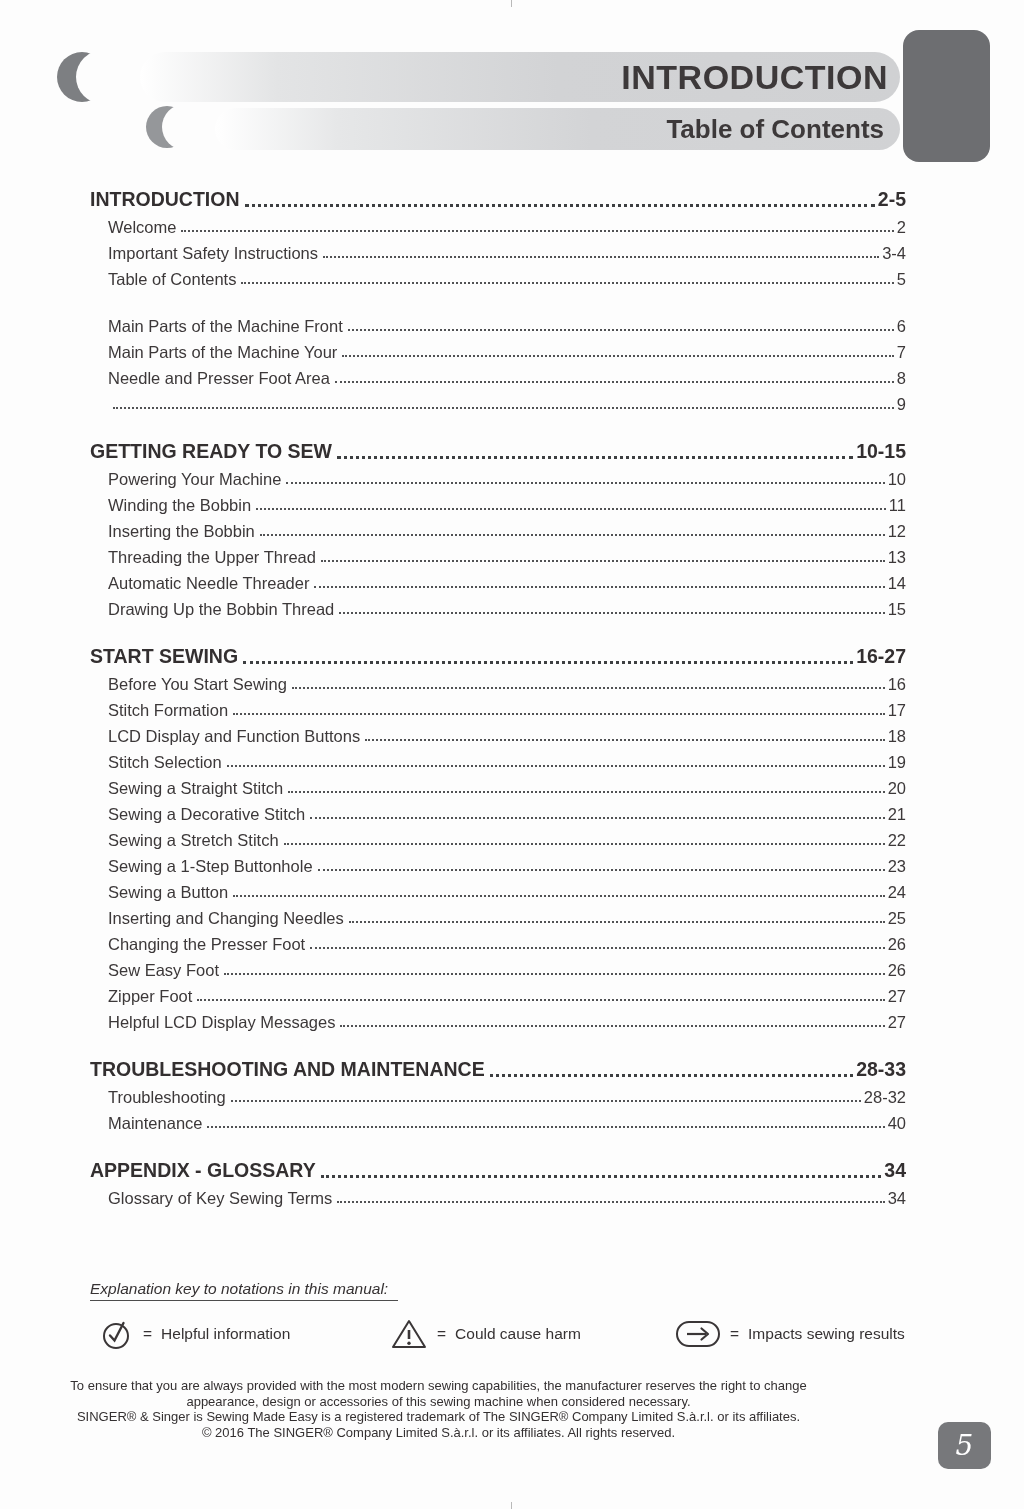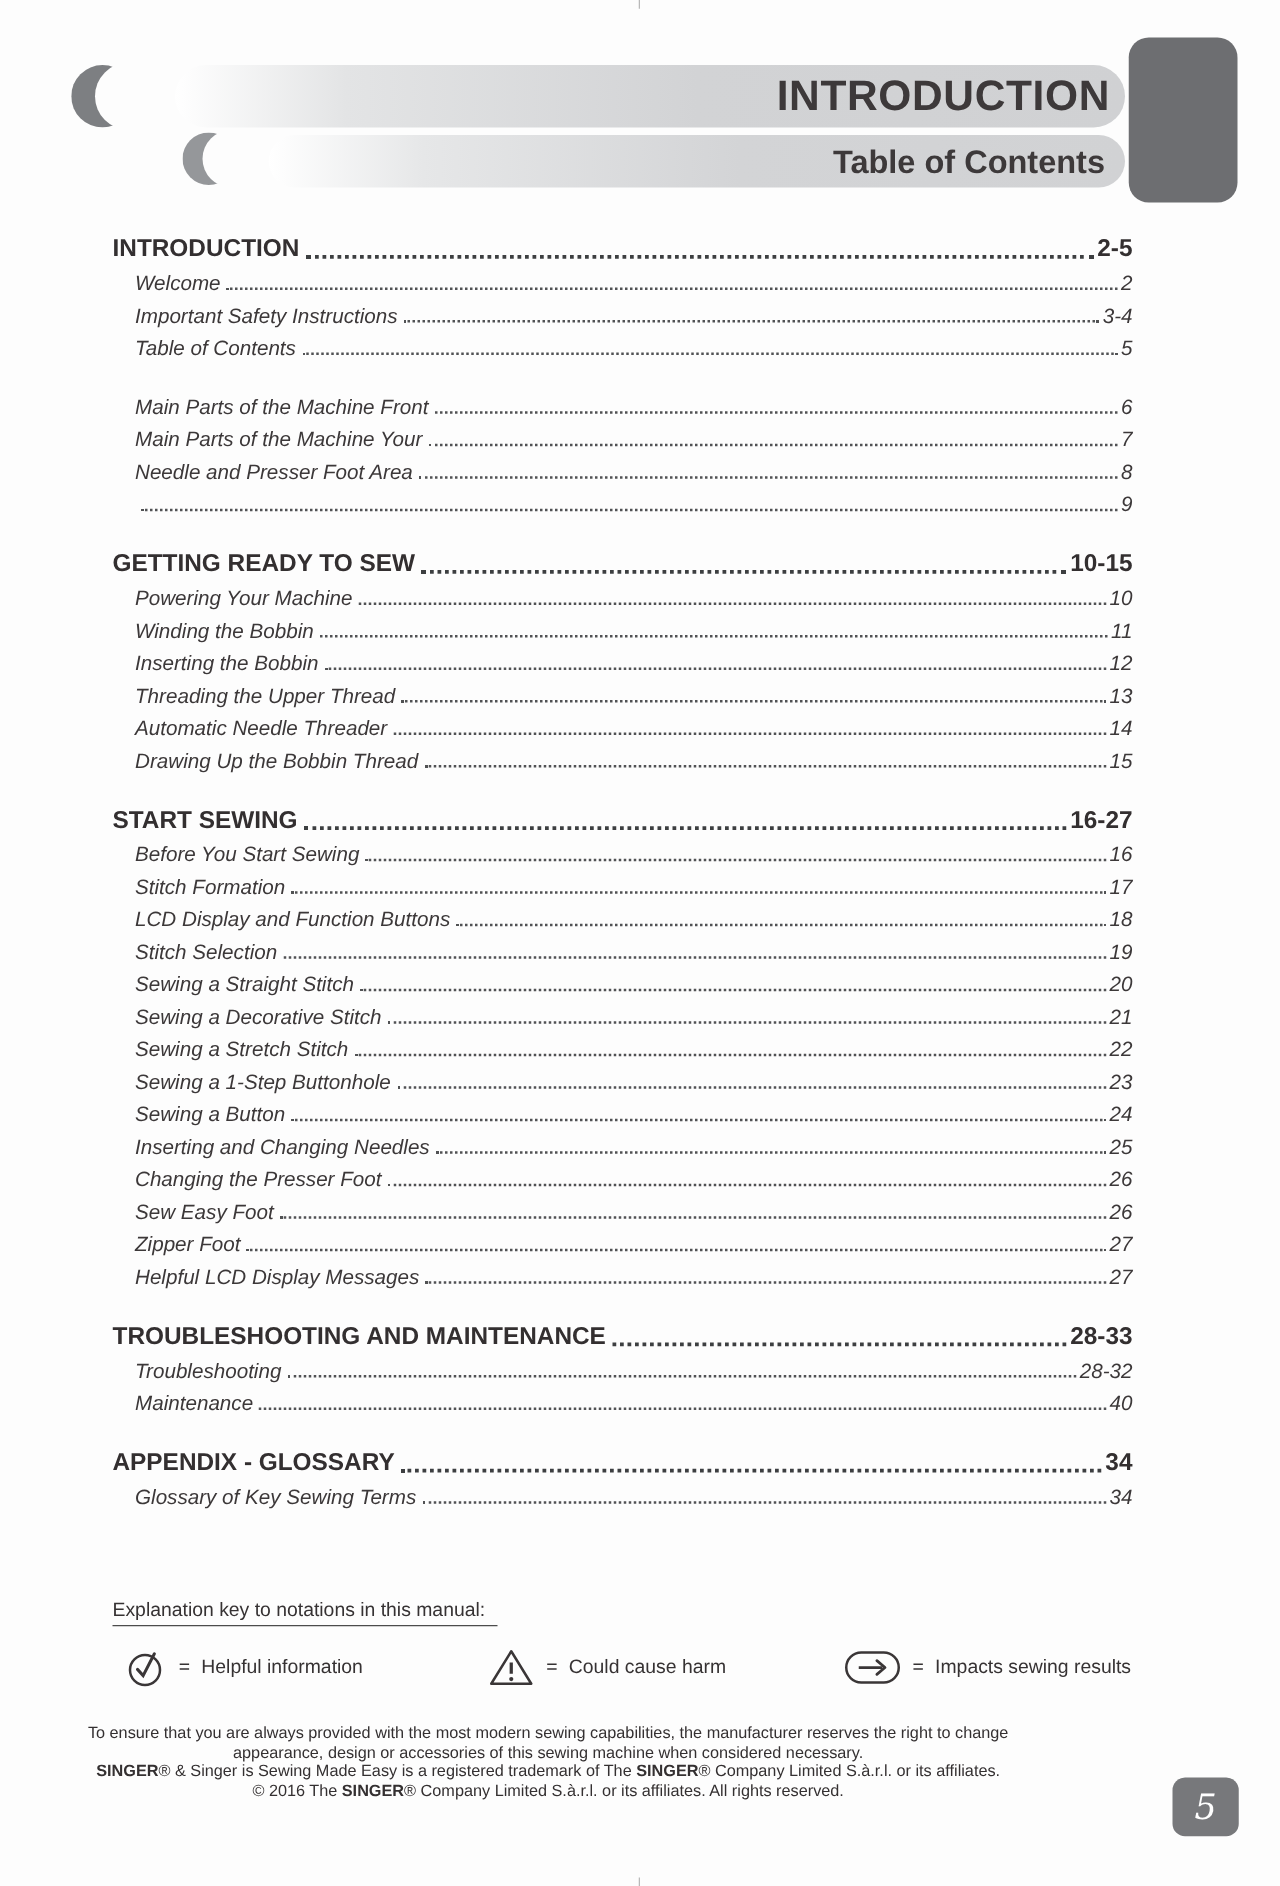--- a/index.html
+++ b/index.html
@@ -35,39 +35,39 @@
 
   
   .toc { position: absolute; top: 183px; left: 90px; width: 816px; }
   .toc-section { margin-top: 21px; }
   .toc-section:first-child { margin-top: 0; }
   .toc-row { display: flex; align-items: flex-end; }
   .toc-dots { flex: 1 1 auto; margin: 0 3px 5px 5px; border-bottom: 2px dotted #515254; }
   .toc-dots-bold { border-bottom: 3px dotted #3d3f41; margin-bottom: 4px; }
   .toc-section-row { height: 28px; }
   .toc-section-title, .toc-section-pages { font-size: 19.5px; font-weight: bold; color: #332f30; white-space: nowrap; }
-  .toc-items { padding-left: 18px; font-style: italic; }
+  .toc-items { padding-left: 18px; }
   .toc-item-row { height: 26px; }
   .toc-item-label, .toc-item-page { font-size: 16.5px; color: #3c3839; white-space: nowrap; }
 
   
   .legend { position: absolute; top: 1280px; left: 90px; width: 816px; }
   .legend-heading {
-    display: inline-block; font-size: 15.5px; color: #363233;
+    display: inline-block; font-style: italic; font-size: 15.5px; color: #363233;
     border-bottom: 1.5px solid #4c4c4c; padding: 0 10px 2px 0;
   }
   .legend-row { display: grid; grid-template-columns: 300px 285px 1fr; margin-top: 16px; align-items: center; }
   .legend-item { display: flex; align-items: center; gap: 7px; font-size: 15.5px; color: #363233; }
   .legend-item:first-child { padding-left: 10px; }
   .legend-eq { margin: 0 2px; }
   .legend-icon svg { display: block; }
 
   
   .footer { position: absolute; top: 1378px; left: 0; width: 877px; text-align: center; font-size: 13px; line-height: 15.5px; color: #343031; }
-  .footer .b { font-weight: bold; }
+  .footer .b { font-weight: normal; }
 
   
   .page-badge {
     position: absolute; left: 938px; top: 1422px; width: 53px; height: 47px;
     background: #77787b; border-radius: 10px;
     display: flex; align-items: center; justify-content: center;
     color: #ffffff; font-family: "DejaVu Serif", serif; font-style: italic; font-size: 28px;
   }
 </style>
 </head>

